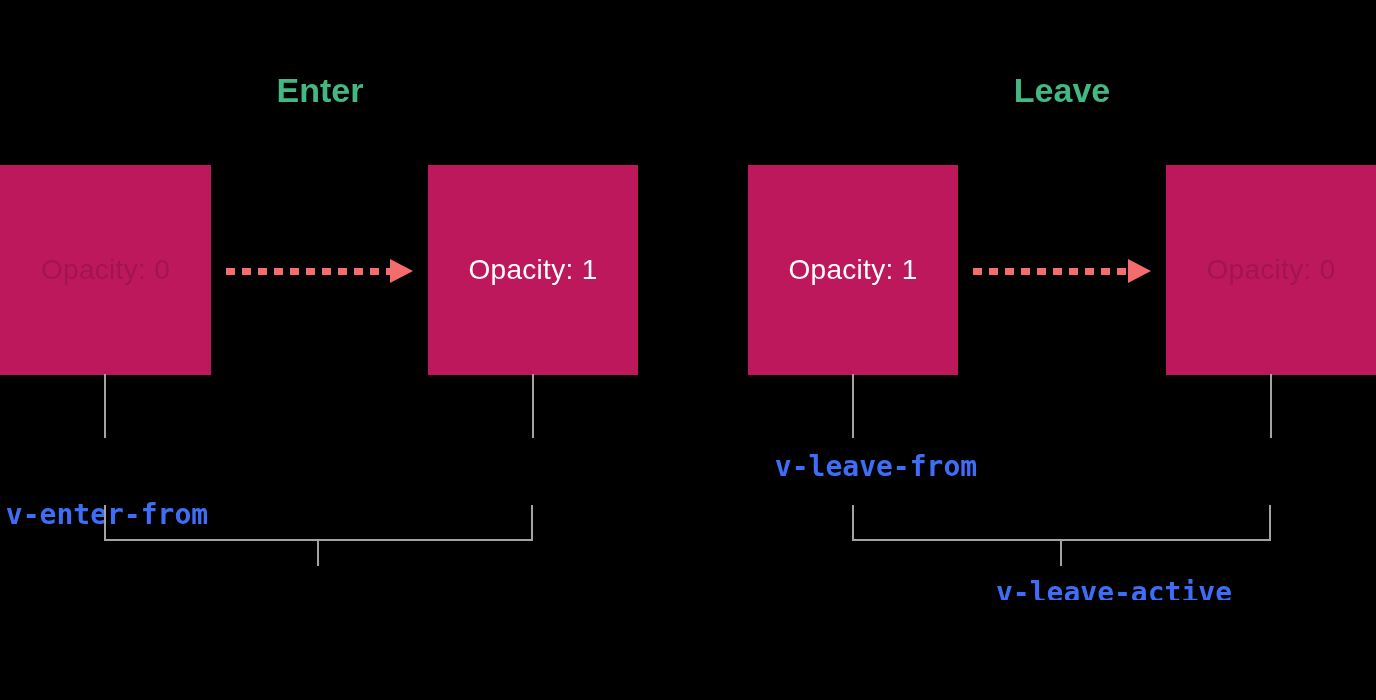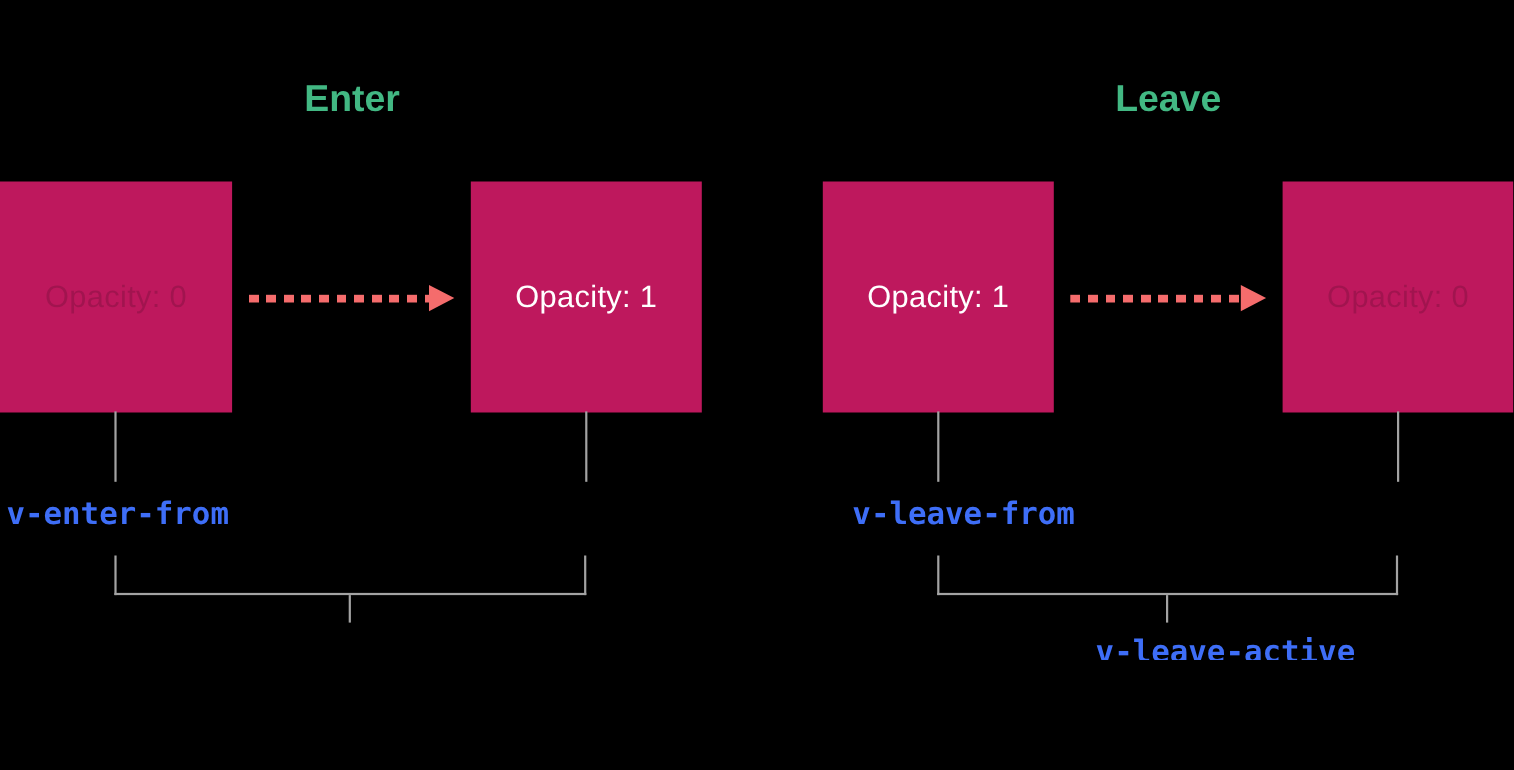--- a/index.html
+++ b/index.html
@@ -47,21 +47,21 @@
   #drop-leave-from{left:852px;}
   #drop-leave-to{left:1270px;}
 
   .class-label{
     position:absolute;white-space:nowrap;text-align:center;
     transform:translateX(-50%);
     font-family:"DejaVu Sans Mono",monospace;font-weight:bold;
     font-size:28px;color:#3e6ef7;line-height:34px;
   }
   .row-from-to{top:450px;}
-  #label-enter-from{left:107px;}
+  #label-enter-from{left:107px;margin-top:48px;}
   #label-enter-to{left:536px;}
   #label-leave-from{left:876px;}
   #label-leave-to{left:1269px;}
 
   .bracket{
     position:absolute;top:505px;height:36px;box-sizing:border-box;
     border:2px solid #a3a3a3;border-top:none;background:transparent;
   }
   #bracket-enter{left:104px;width:429px;}
   #bracket-leave{left:852px;width:419px;}

